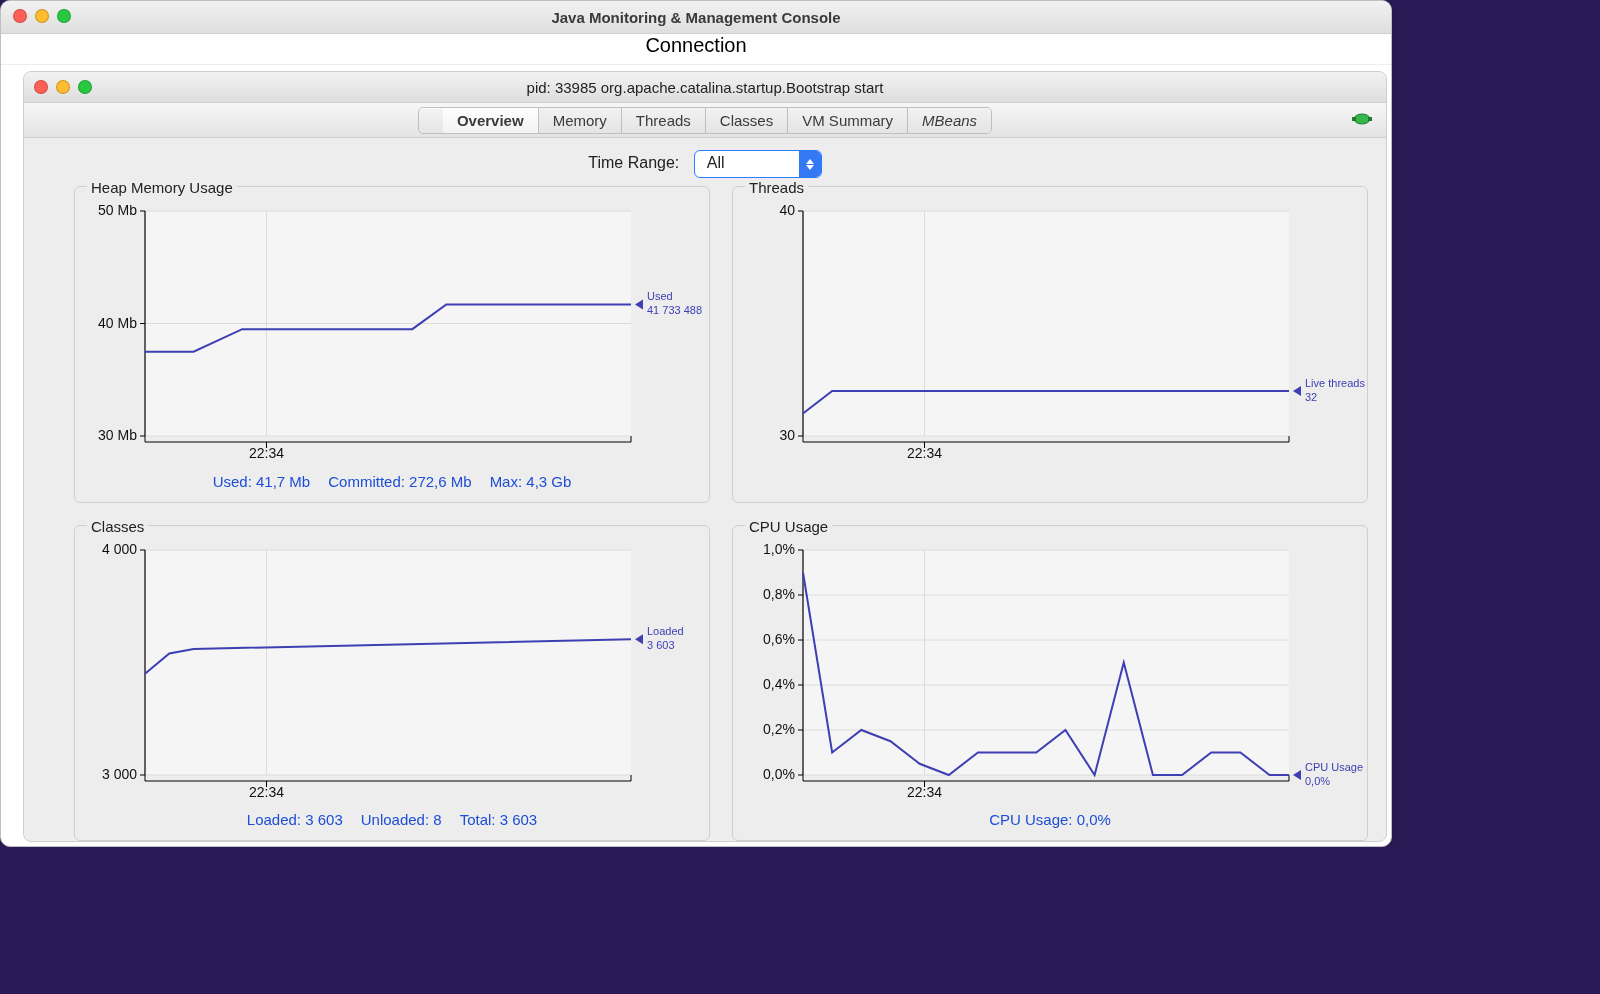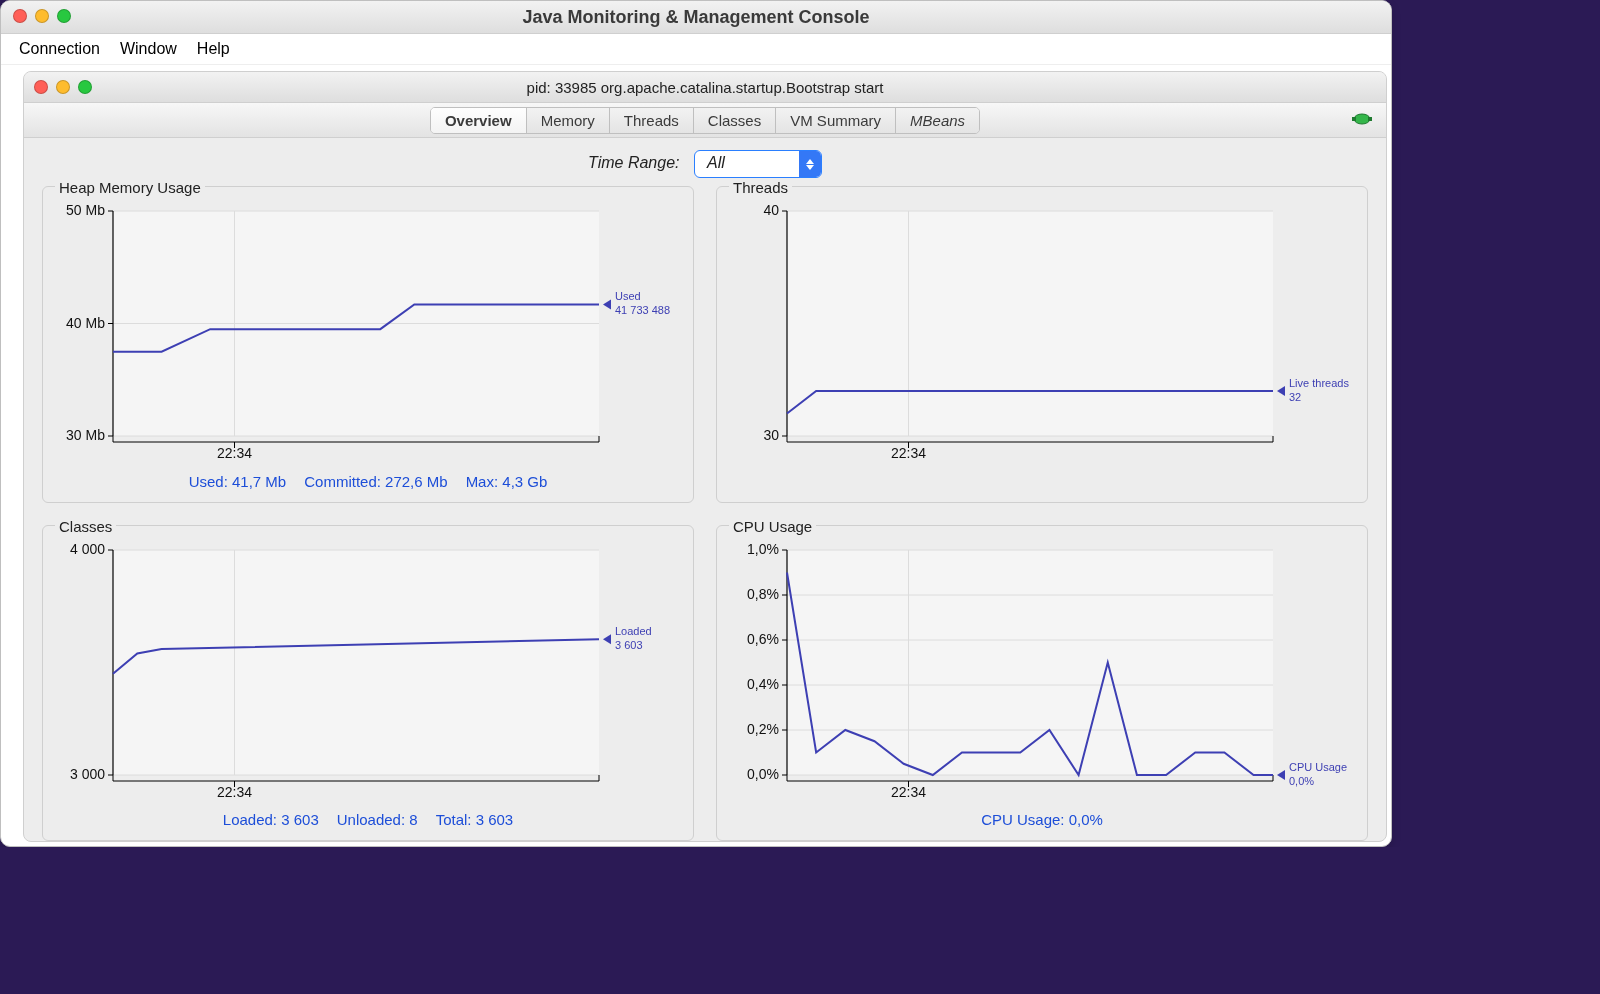--- a/index.html
+++ b/index.html
@@ -16,38 +16,38 @@
     --button-text: #3b3b3b;
     --select-border: #2a7fff;
     --select-cap: #3478f6;
   }
   html, body { margin:0; padding:0; font-family: "Helvetica Neue", Arial, sans-serif; color:var(--ink); background:#2b1a55; }
   .app-shell { width:1390px; height:845px; margin:0; background:#fff; border:1px solid #bfbfbf; border-radius:10px; overflow:hidden; box-shadow:0 4px 10px rgba(0,0,0,.15); position:relative; }
   .titlebar { height:32px; background:var(--titlebar-bg); border-bottom:1px solid var(--panel-border); display:flex; align-items:center; position:relative; }
   .traffic-lights { position:absolute; left:12px; top:8px; display:flex; gap:8px; }
   .tl { width:12px; height:12px; border-radius:50%; border:0.5px solid rgba(0,0,0,.2);}
   .tl.red{background:#ff5f57;} .tl.yellow{background:#febc2e;} .tl.green{background:#28c840;}
-  .titlebar-title { margin:4px auto; font-weight:600; font-size:18px; color:var(--titlebar-text); }
-  .menubar { height:30px; border-bottom:1px solid #eee; display:flex; align-items:center; gap:20px; padding:0 18px; font-size:16px; background:#fff; }
+  .titlebar-title { margin:4px auto; font-weight:600; font-size:15px; color:var(--titlebar-text); }
+  .menubar { height:30px; border-bottom:1px solid #eee; display:flex; align-items:center; gap:20px; padding:0 18px; font-size:20px; background:#fff;flex-direction:column; }
   .menubar span { color:#000; }
   .doc-area { position:absolute; left:22px; top:70px; right:4px; bottom:4px; background:var(--panel-bg); border:1px solid var(--panel-border); border-radius:8px; overflow:hidden; }
   .doc-titlebar { height:30px; background:var(--titlebar-bg); border-bottom:1px solid var(--panel-border); display:flex; align-items:center; position:relative; }
   .doc-titlebar .traffic-lights { left:10px; top:8px; }
   .doc-title { margin:0 auto; font-size:15px; color:#222; }
   .tabbar { height:34px; background:var(--tabbar-bg); border-bottom:1px solid var(--panel-border); display:flex; align-items:center; justify-content:center; position:relative; }
-  .tab-group { display:flex; border:1px solid var(--tabbar-border); border-radius:5px; overflow:hidden; box-shadow:inset 0 1px 0 rgba(255,255,255,.7);}
+  .tab-group { display:flex; border:1px solid var(--tabbar-border); border-radius:5px; overflow:hidden; box-shadow:inset 0 1px 0 rgba(255,255,255,.7);padding-left:24px;}
   .tab { padding:4px 14px; font-size:15px; color:var(--button-text); border-right:1px solid var(--tabbar-border); background:linear-gradient(#f2f2f2,#e4e4e4); cursor:default; }
   .tab:last-child{border-right:none;font-style:italic;}
   .tab.active { background:var(--button-active-bg); font-weight:600;}
   .conn-icon { position:absolute; right:14px; top:8px; width:20px; height:16px; }
-  .range-row { text-align:center; padding:12px 0 8px 0; font-size:16px; color:#222;font-style:italic;}
+  .range-row { text-align:center; padding:12px 0 8px 0; font-size:16px; color:#222;}
   .range-row .sel { display:inline-block; margin-left:10px; border:1.5px solid var(--select-border); border-radius:6px; height:26px; line-height:24px; padding:0 28px 0 12px; min-width:86px; text-align:left; position:relative; background:#fff; }
   .range-row .sel .cap { position:absolute; right:0; top:0; width:22px; height:100%; background:var(--select-cap); border-radius:0 5px 5px 0; display:flex; flex-direction:column; align-items:center; justify-content:center; gap:1px;}
   .range-row .sel .cap svg{display:block;}
-  .grid2 { display:grid; grid-template-columns:1fr 1fr; grid-template-rows:1fr 1fr; gap:22px; padding:0 18px 18px 18px; height: calc(100% - 30px - 34px - 50px); }
+  .grid2 { display:grid; grid-template-columns:1fr 1fr; grid-template-rows:1fr 1fr; gap:22px; padding:0 18px 18px 18px; height: calc(100% - 30px - 34px - 50px); margin-left: 32px; }
   .card { position:relative; border:1px solid var(--panel-border); border-radius:6px; background:var(--panel-bg);}
   .card-title { position:absolute; left:12px; top:-8px; background:var(--panel-bg); padding:0 4px; font-size:15px; color:#222;}
   .chart-wrap { position:absolute; inset:18px 10px 46px 10px; }
   .summary { position:absolute; left:0; right:0; bottom:12px; text-align:center; font-size:15px; color:#1d4ed8; display:flex; gap:18px; justify-content:center;}
   svg { display:block; }
   .series { fill:none; stroke:var(--indigo); stroke-width:2;}
 </style>
 </head>
 <body>
 

